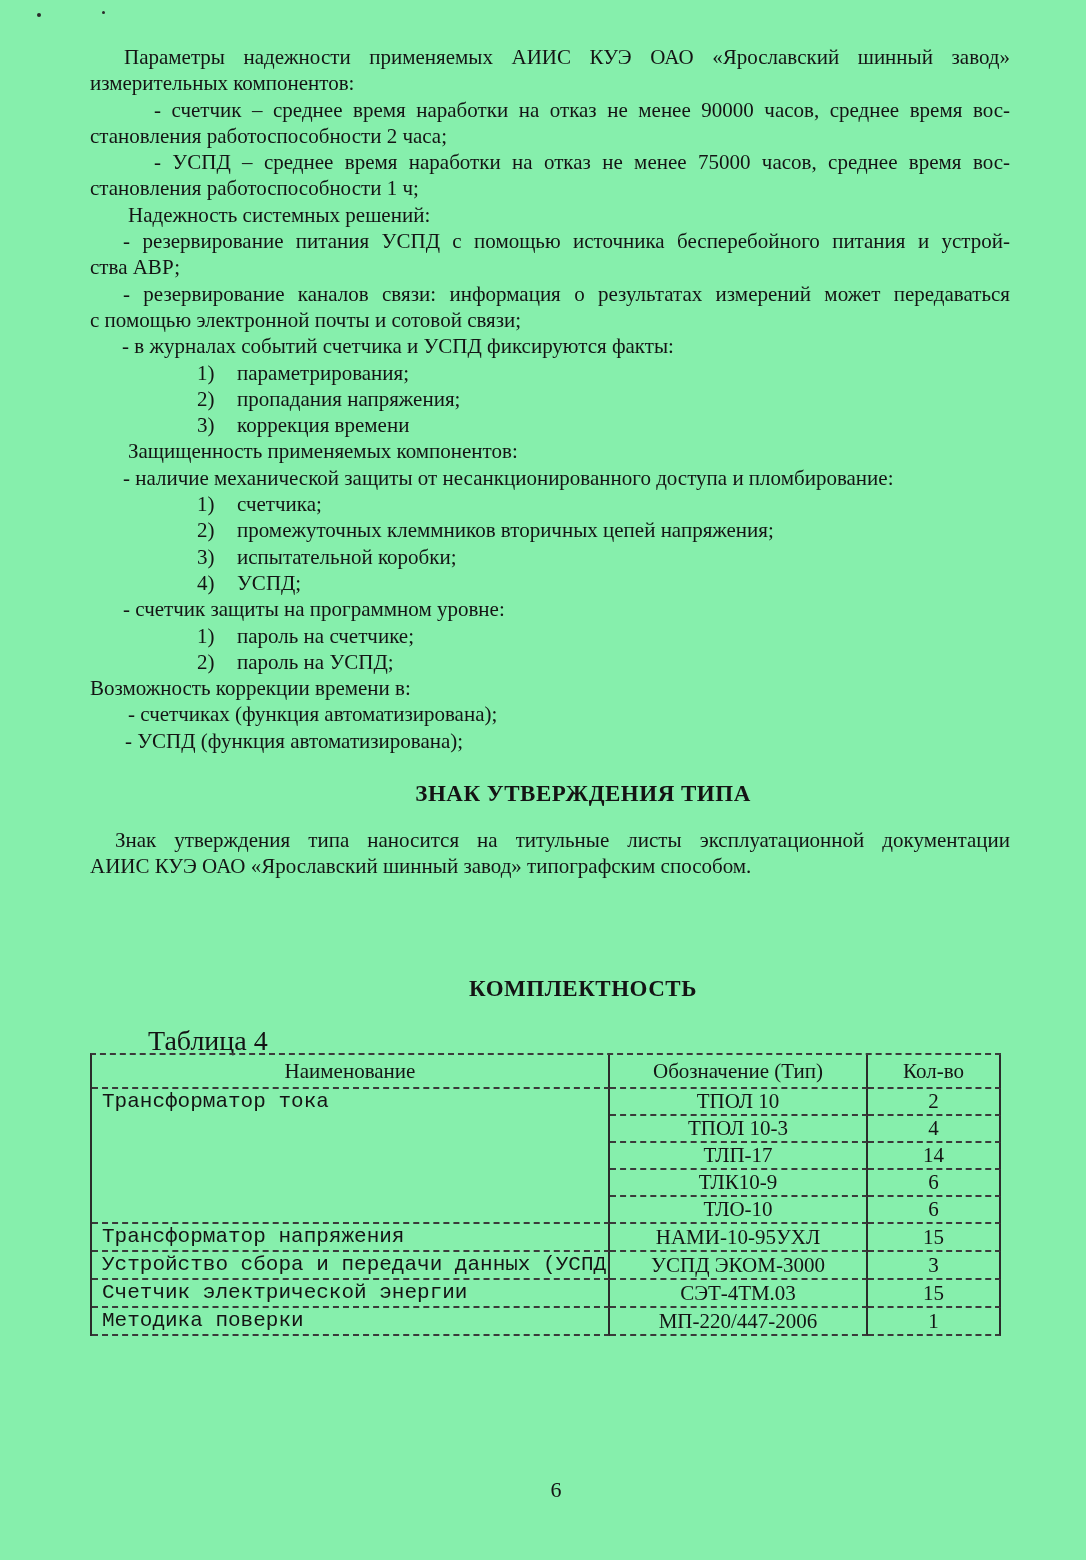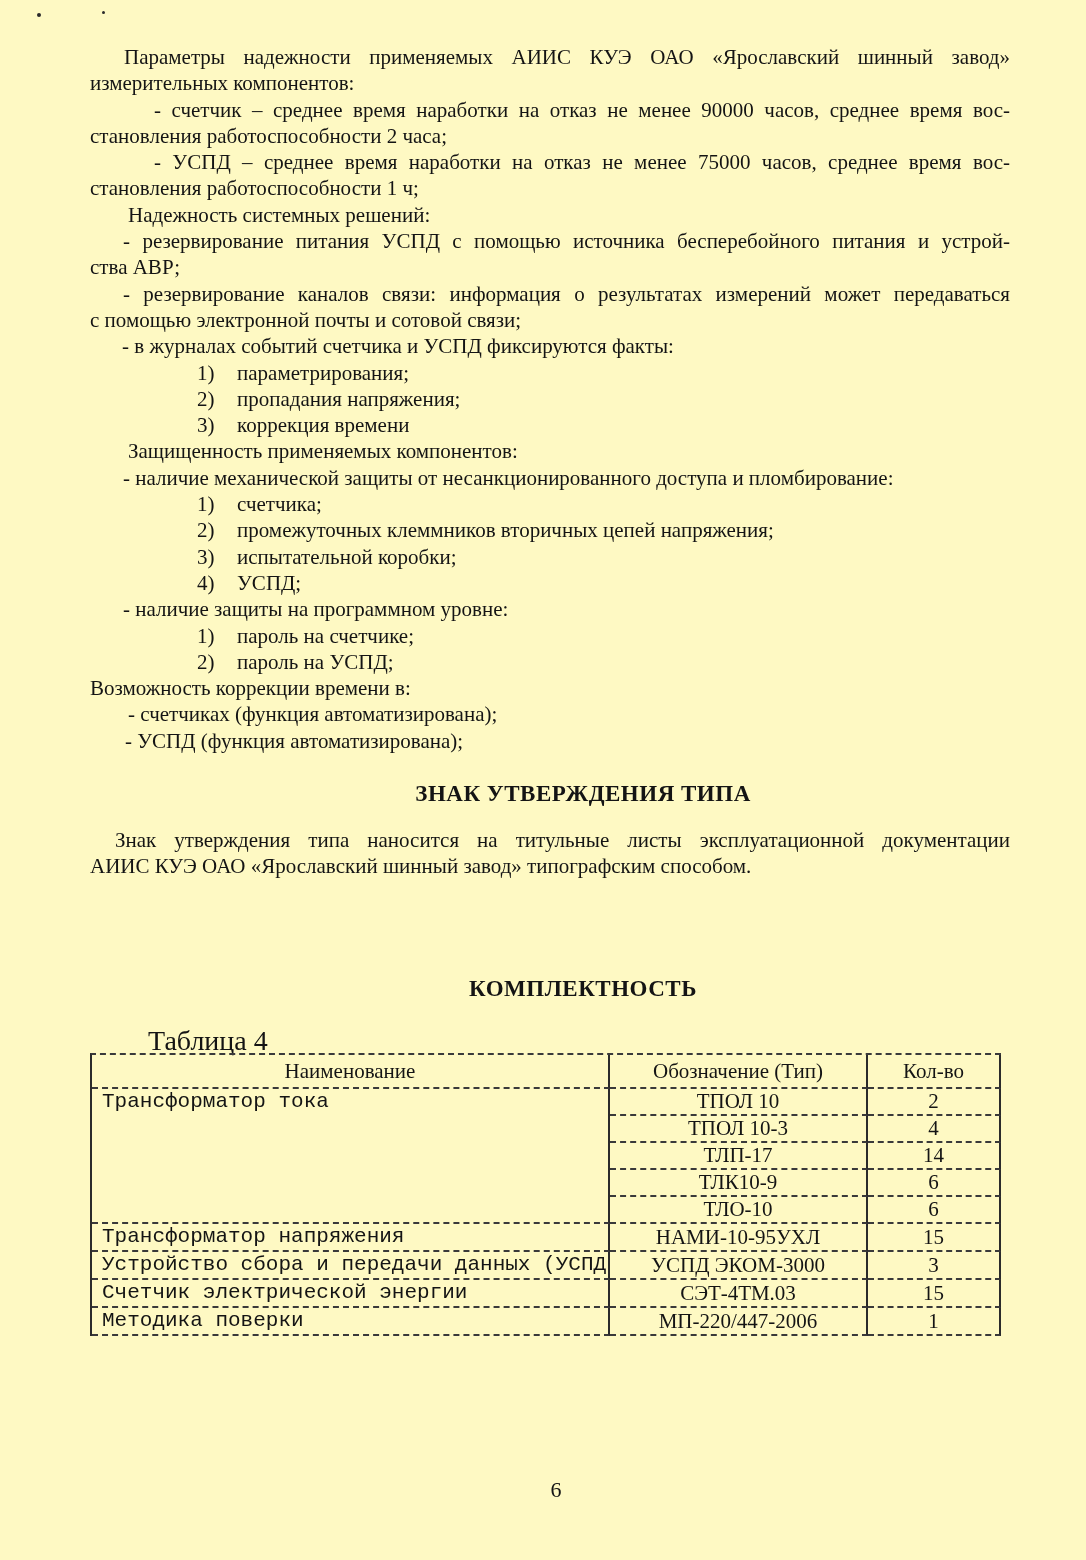--- a/index.html
+++ b/index.html
@@ -3,21 +3,21 @@
 <meta charset="utf-8">
 <style>
   html,body{margin:0;padding:0;}
   body{
     width:1086px;height:1560px;
     background:#ffffff;
     font-family:"Liberation Serif","DejaVu Serif",serif;
     color:#141414;
     overflow:hidden;
   }
-  .page{position:relative;width:1086px;height:1560px;background:#fef9c3;overflow:hidden;}
+  .page{position:relative;width:1086px;height:1560px;background:#86efac;overflow:hidden;}
 
   
   .speck{position:absolute;background:#2a2a2a;border-radius:50%;}
   .s1{left:37px;top:13px;width:4px;height:4px;}
   .s2{left:102px;top:11px;width:3px;height:3px;}
 
   
   #bodytext{position:absolute;left:90px;top:44px;width:920px;}
   .line{
     height:26.3px;line-height:26.3px;
@@ -96,21 +96,21 @@
       <div class="line" style="padding-left: 32px;">- в журналах событий счетчика и УСПД фиксируются факты:</div>
       <div class="line" style="padding-left: 107px;"><span class="num">1)</span>параметрирования;</div>
       <div class="line" style="padding-left: 107px;"><span class="num">2)</span>пропадания напряжения;</div>
       <div class="line" style="padding-left: 107px;"><span class="num">3)</span>коррекция времени</div>
       <div class="line" style="padding-left: 38px;">Защищенность применяемых компонентов:</div>
       <div class="line" style="padding-left: 33px;">- наличие механической защиты от несанкционированного доступа и пломбирование:</div>
       <div class="line" style="padding-left: 107px;"><span class="num">1)</span>счетчика;</div>
       <div class="line" style="padding-left: 107px;"><span class="num">2)</span>промежуточных клеммников вторичных цепей напряжения;</div>
       <div class="line" style="padding-left: 107px;"><span class="num">3)</span>испытательной коробки;</div>
       <div class="line" style="padding-left: 107px;"><span class="num">4)</span>УСПД;</div>
-      <div class="line" style="padding-left: 33px;">- наличие защиты на программном уровне:</div>
+      <div class="line" style="padding-left: 33px;">- счетчик защиты на программном уровне:</div>
       <div class="line" style="padding-left: 107px;"><span class="num">1)</span>пароль на счетчике;</div>
       <div class="line" style="padding-left: 107px;"><span class="num">2)</span>пароль на УСПД;</div>
       <div class="line" style="padding-left: 0px;">Возможность коррекции времени в:</div>
       <div class="line" style="padding-left: 38px;">- счетчиках (функция автоматизирована);</div>
       <div class="line" style="padding-left: 35px;">- УСПД (функция автоматизирована);</div>
     </div>
 
   <div class="heading-wrap" id="approval-heading">
     <span class="doc-heading">ЗНАК УТВЕРЖДЕНИЯ ТИПА</span>
   </div>

